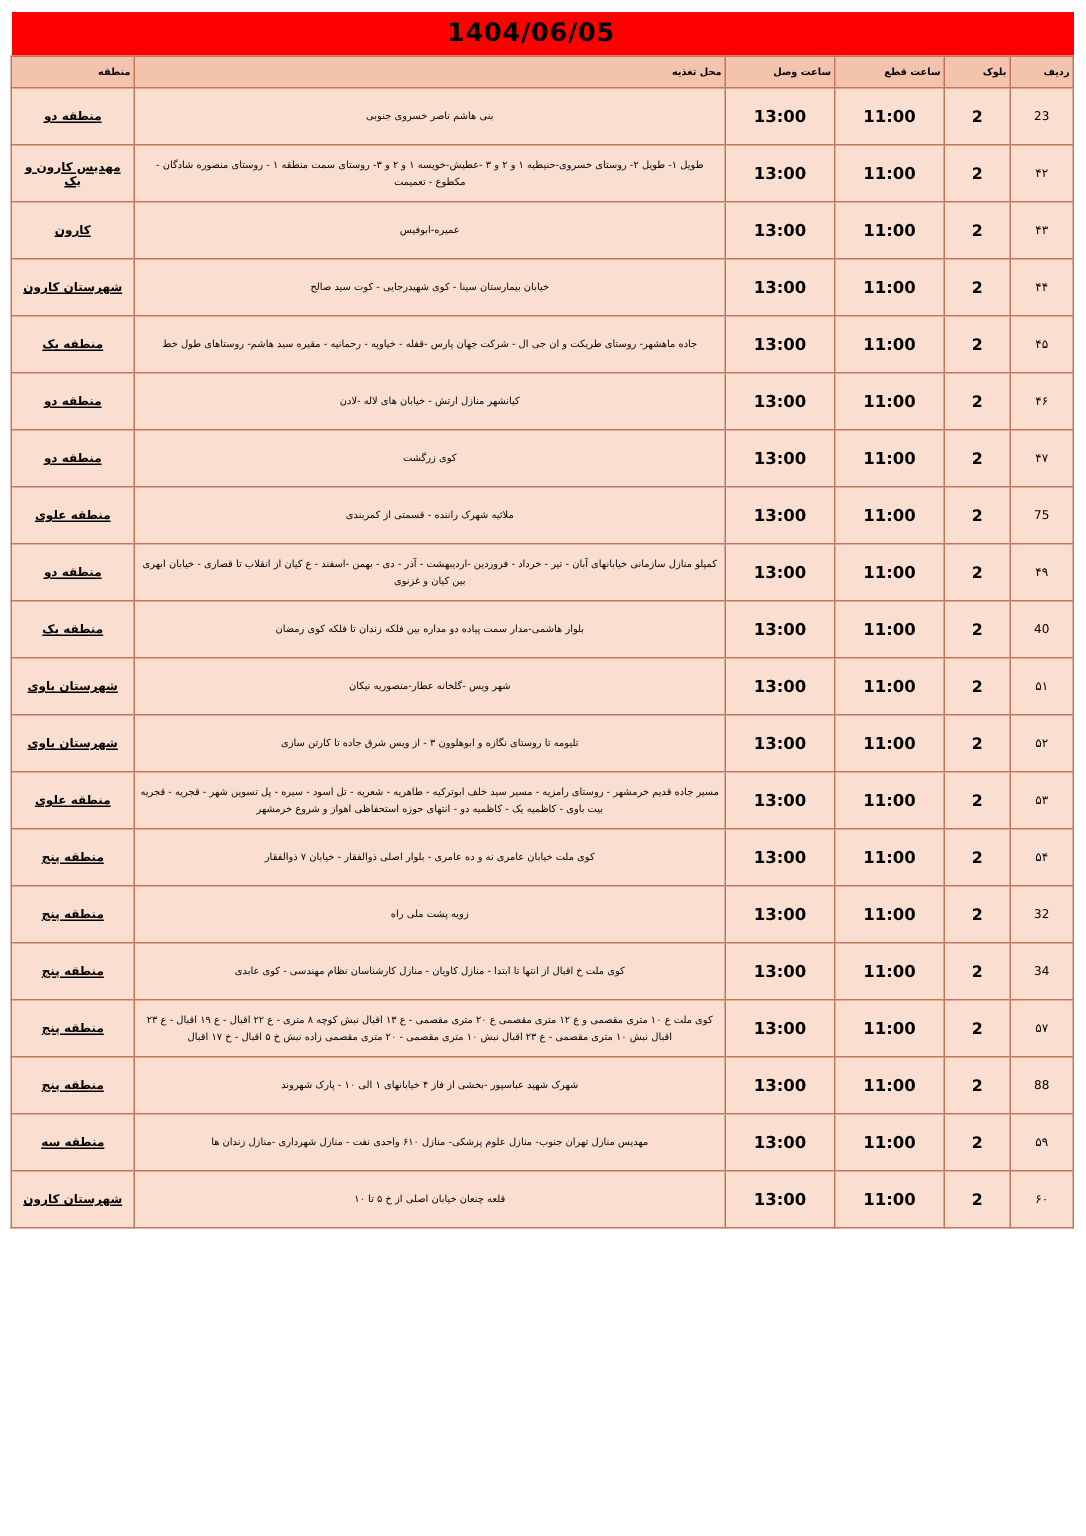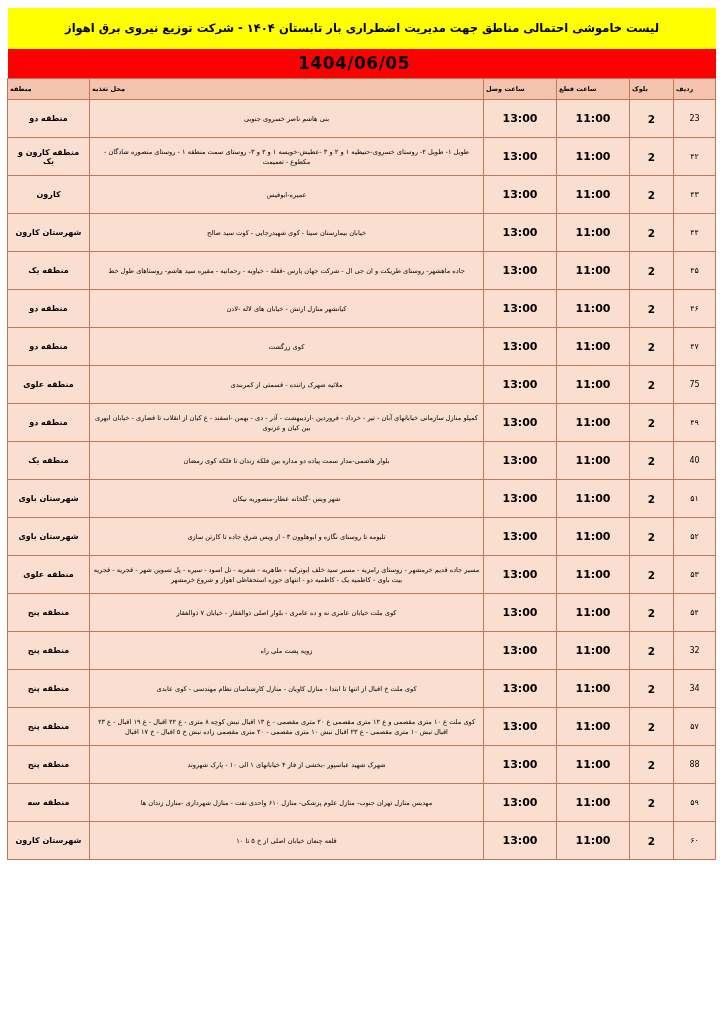--- a/index.html
+++ b/index.html
@@ -61,21 +61,21 @@
   table.schedule th,
   table.schedule td {
     border: 1px solid #c0765a;
     box-sizing: border-box;
   }
   table.schedule thead th {
     background: #f4c3ae;
     color: #000000;
     font-size: 6.5px;
     font-weight: bold;
-    text-align: left;
+    text-align: right;
     padding: 6px 2px;
     height: 18px;
     margin-left: 12px;
   }
   table.schedule tbody td {
     background: #fadecf;
     color: #000000;
     text-align: center;
     vertical-align: middle;
     padding: 4px 3px;
@@ -107,28 +107,28 @@
   td.cell-feed {
     font-size: 6.6px;
     line-height: 1.55;
     text-align: center;
     padding-right: 6px;
     padding-left: 6px;
   }
   td.cell-region {
     font-size: 8px;
     font-weight: bold;
+    text-decoration: underline;
   }
 </style>
 </head>
 <body>
 
 <div class="page">
 
-  <div class="title-band">لیست خاموشی احتمالی مناطق جهت مدیریت اضطراری بار تابستان ۱۴۰۴ - شرکت توزیع نیروی برق اهواز</div>
 
   <div class="date-band">1404/06/05</div>
 
   <table class="schedule">
     <colgroup>
       <col class="c-row">
       <col class="c-block">
       <col class="c-off">
       <col class="c-on">
       <col class="c-feed">
@@ -152,21 +152,21 @@
           <td class="cell-on">13:00</td>
           <td class="cell-feed">بنی هاشم ناصر خسروی جنوبی</td>
           <td class="cell-region">منطقه دو</td>
         </tr>
         <tr>
           <td class="cell-row">۴۲</td>
           <td class="cell-block">2</td>
           <td class="cell-off">11:00</td>
           <td class="cell-on">13:00</td>
           <td class="cell-feed">طویل ۱- طویل ۲- روستای خسروی-حنیطیه ۱ و ۲ و ۳ -عطیش-خویسه ۱ و ۲ و ۳- روستای سمت منطقه ۱ - روستای منصوره شادگان - مکطوع - تعمیمت</td>
-          <td class="cell-region">منطقه کارون و یک</td>
+          <td class="cell-region">مهدیس کارون و یک</td>
         </tr>
         <tr>
           <td class="cell-row">۴۳</td>
           <td class="cell-block">2</td>
           <td class="cell-off">11:00</td>
           <td class="cell-on">13:00</td>
           <td class="cell-feed">عمیره-ابوفیس</td>
           <td class="cell-region">کارون</td>
         </tr>
         <tr>

